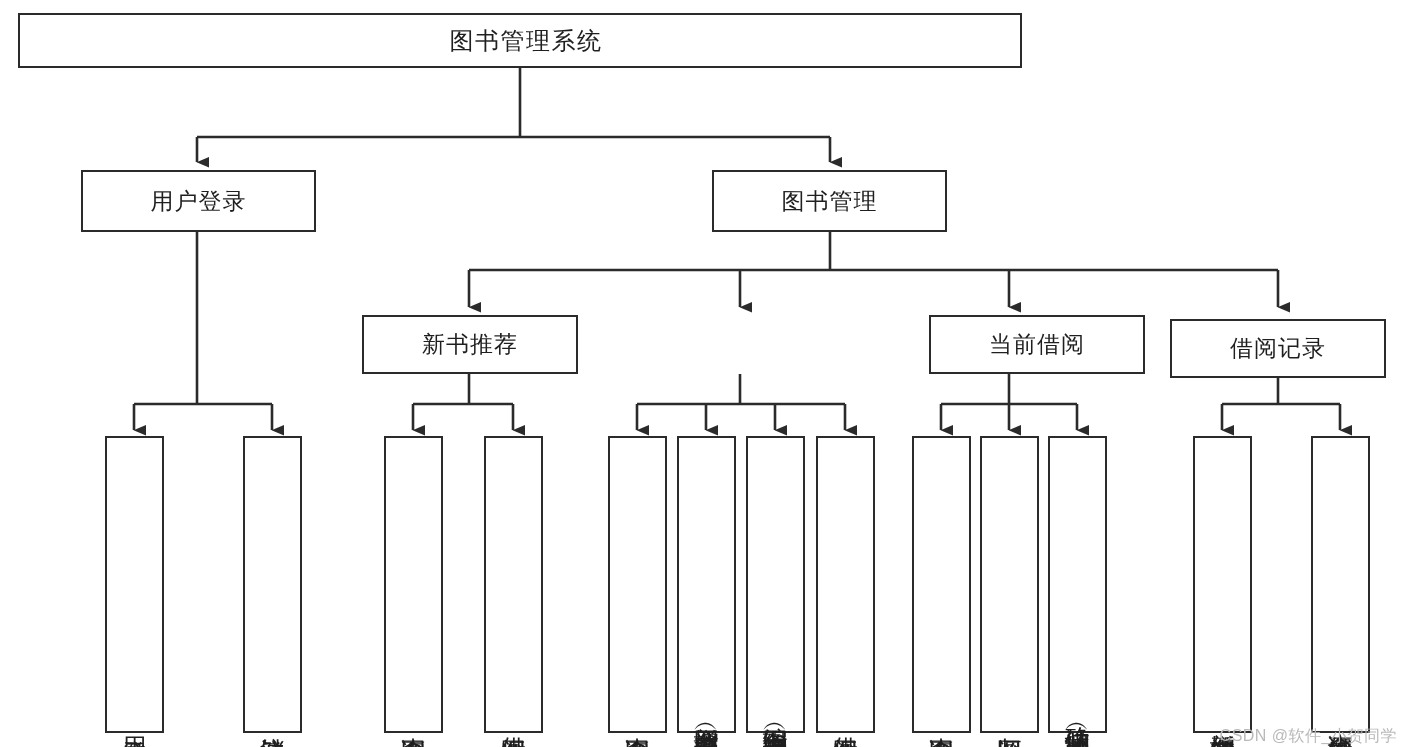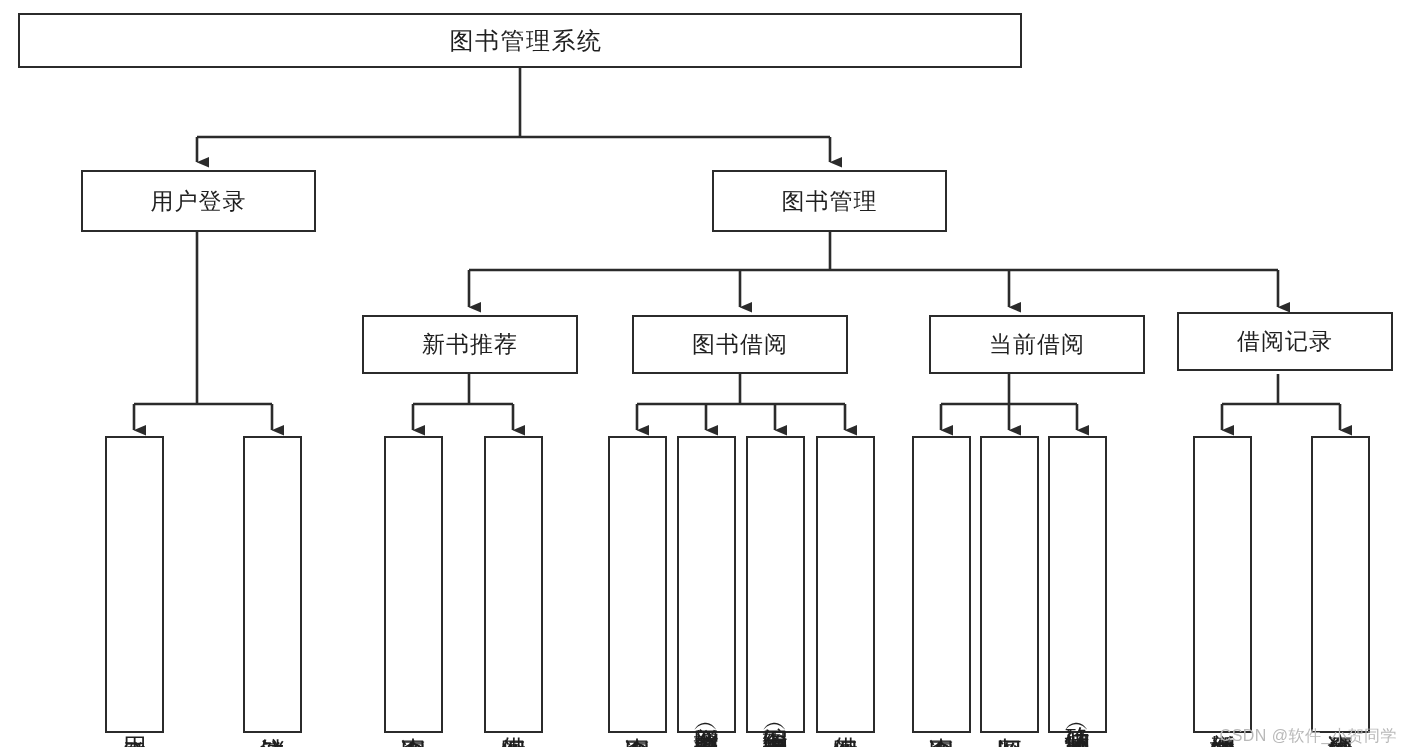--- a/index.html
+++ b/index.html
@@ -131,27 +131,24 @@
   <div class="node h" style="left:81px;top:170px;width:235px;height:62px;">
     <span class="label">用户登录</span>
   </div>
   <div class="node h" style="left:712px;top:170px;width:235px;height:62px;">
     <span class="label">图书管理</span>
   </div>
 
   <div class="node h" style="left:362px;top:315px;width:216px;height:59px;">
     <span class="label">新书推荐</span>
   </div>
-  <div class="node h" style="left:632px;top:315px;width:216px;height:59px;">
-    <span class="label">图书借阅</span>
-  </div>
   <div class="node h" style="left:901px;top:315px;width:216px;height:59px;margin-left:28px;">
     <span class="label">当前借阅</span>
   </div>
-  <div class="node h" style="left:1170px;top:312px;width:216px;height:59px;margin-left:7px;">
+  <div class="node h" style="left:1170px;top:319px;width:216px;height:59px;">
     <span class="label">借阅记录</span>
   </div>
 
   <div class="node v" style="left:105px;top:436px;width:59px;height:297px;">
     <span class="label">用户登录</span>
   </div>
   <div class="node v" style="left:243px;top:436px;width:59px;height:297px;">
     <span class="label">注销登录</span>
   </div>
 

